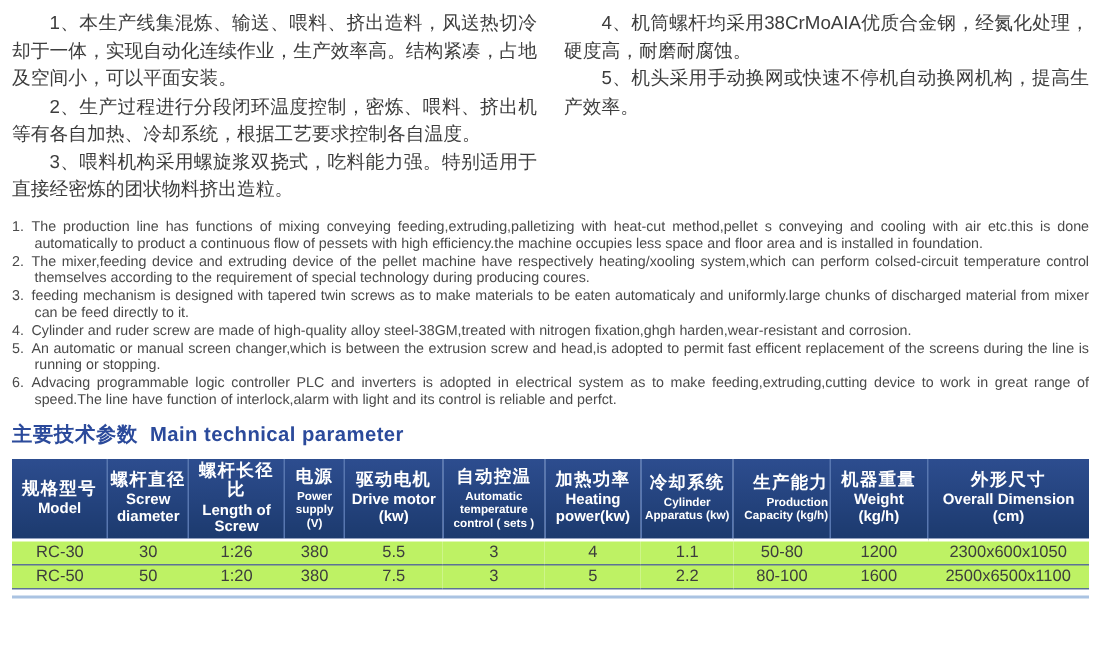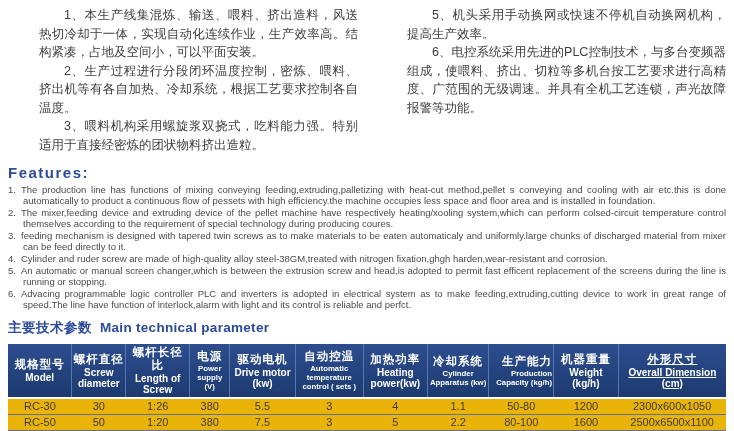--- a/index.html
+++ b/index.html
@@ -16,21 +16,21 @@
   html,body{width:734px;height:431px;background:#ffffff;overflow:hidden;}
   body{font-family:"Liberation Sans","DejaVu Sans",sans-serif;color:var(--text-dark);}
   .page{width:734px;height:431px;padding:6px 8px 0 8px;}
 
   
   .zh-heading{
     font-size:17px;font-weight:bold;color:var(--heading-blue);
     letter-spacing:2px;margin:2px 0 6px 0;
   }
   .zh-cols{display:flex;gap:18px;}
-  .zh-col{flex:1;min-width:0;margin-left:31px;}
+  .zh-col{flex:1;min-width:0;}
   .zh-col p{
     font-size:12.5px;line-height:18.5px;text-align:justify;
     text-indent:2em;color:var(--text-dark);
   }
 
   
   .en-section{margin-top:10px;}
   .en-heading{
     font-size:15px;font-weight:bold;color:var(--heading-blue);
     letter-spacing:1.5px;margin:0 0 3px 0;
@@ -59,45 +59,44 @@
     height:46px;padding:2px 1px;border-right:1px solid var(--header-divider);
   }
   thead th:last-child{border-right:none;}
   thead .zh{font-size:11.5px;letter-spacing:1px;line-height:13px;}
   thead .en{font-size:10px;line-height:11px;margin-top:1px;}
   thead .en.small{font-size:7.8px;line-height:9px;}
   tbody td{
     font-size:11px;line-height:13px;color:var(--text-dark);
     text-align:center;height:15px;padding:1px 0;
     border-bottom:1px solid var(--row-line);
-    background:#eab308;
+    background:#bef264;
   }
   tbody tr:first-child td{border-top:2px solid #ffffff;}
 </style>
 </head>
 <body>
 
 <div class="page">
 
   <section>
     <div class="zh-cols">
       <div class="zh-col">
         <p>1、本生产线集混炼、输送、喂料、挤出造料，风送热切冷却于一体，实现自动化连续作业，生产效率高。结构紧凑，占地及空间小，可以平面安装。</p>
         <p>2、生产过程进行分段闭环温度控制，密炼、喂料、挤出机等有各自加热、冷却系统，根据工艺要求控制各自温度。</p>
         <p>3、喂料机构采用螺旋浆双挠式，吃料能力强。特别适用于直接经密炼的团状物料挤出造粒。</p>
       </div>
       <div class="zh-col">
+        <p>4、机筒螺杆均采用38CrMoAIA优质合金钢，经氮化处理，硬度高，耐磨耐腐蚀。</p>
         <p>5、机头采用手动换网或快速不停机自动换网机构，提高生产效率。</p>
-        <p>6、电控系统采用先进的PLC控制技术，与多台变频器组成，使喂料、挤出、切粒等多机台按工艺要求进行高精度、广范围的无级调速。并具有全机工艺连锁，声光故障报警等功能。</p>
       </div>
     </div>
   </section>
 
   <section class="en-section">
-    <h2 class="en-heading">Features:</h2>
     <ol class="en-list">
       <li><span class="num">1.</span><span>The production line has functions of mixing conveying feeding,extruding,palletizing with heat-cut method,pellet s conveying and cooling with air etc.this is done automatically to product a continuous flow of pessets with high efficiency.the machine occupies less space and floor area and is installed in foundation.</span></li>
       <li><span class="num">2.</span><span>The mixer,feeding device and extruding device of the pellet machine have respectively heating/xooling system,which can perform colsed-circuit temperature control themselves according to the requirement of special technology during producing coures.</span></li>
       <li><span class="num">3.</span><span>feeding mechanism is designed with tapered twin screws as to make materials to be eaten automaticaly and uniformly.large chunks of discharged material from mixer can be feed directly to it.</span></li>
       <li><span class="num">4.</span><span>Cylinder and ruder screw are made of  high-quality alloy steel-38GM,treated with nitrogen fixation,ghgh harden,wear-resistant and corrosion.</span></li>
       <li><span class="num">5.</span><span>An automatic or manual screen changer,which is between the extrusion screw and head,is adopted to permit fast efficent replacement of the screens during the line is running or stopping.</span></li>
       <li><span class="num">6.</span><span>Advacing programmable logic controller PLC and inverters is adopted in electrical system as to make feeding,extruding,cutting device to work in great range of speed.The line have function of interlock,alarm with light and its control is reliable and perfct.</span></li>
     </ol>
   </section>
 
@@ -142,21 +141,21 @@
                 <div class="en small">Cylinder Apparatus (kw)</div>
               </th>
               <th style="width: 9%; text-align: right;">
                 <div class="zh">生产能力</div>
                 <div class="en small">Production Capacity (kg/h)</div>
               </th>
               <th style="width: 9%;">
                 <div class="zh">机器重量</div>
                 <div class="en">Weight (kg/h)</div>
               </th>
-              <th style="width: 15%; text-decoration: underline;">
+              <th style="width: 15%;">
                 <div class="zh">外形尺寸</div>
                 <div class="en">Overall Dimension (cm)</div>
               </th>
             </tr>
           </thead>
         <tbody>
             <tr>
               <td>RC-30</td>
               <td>30</td>
               <td>1:26</td>

